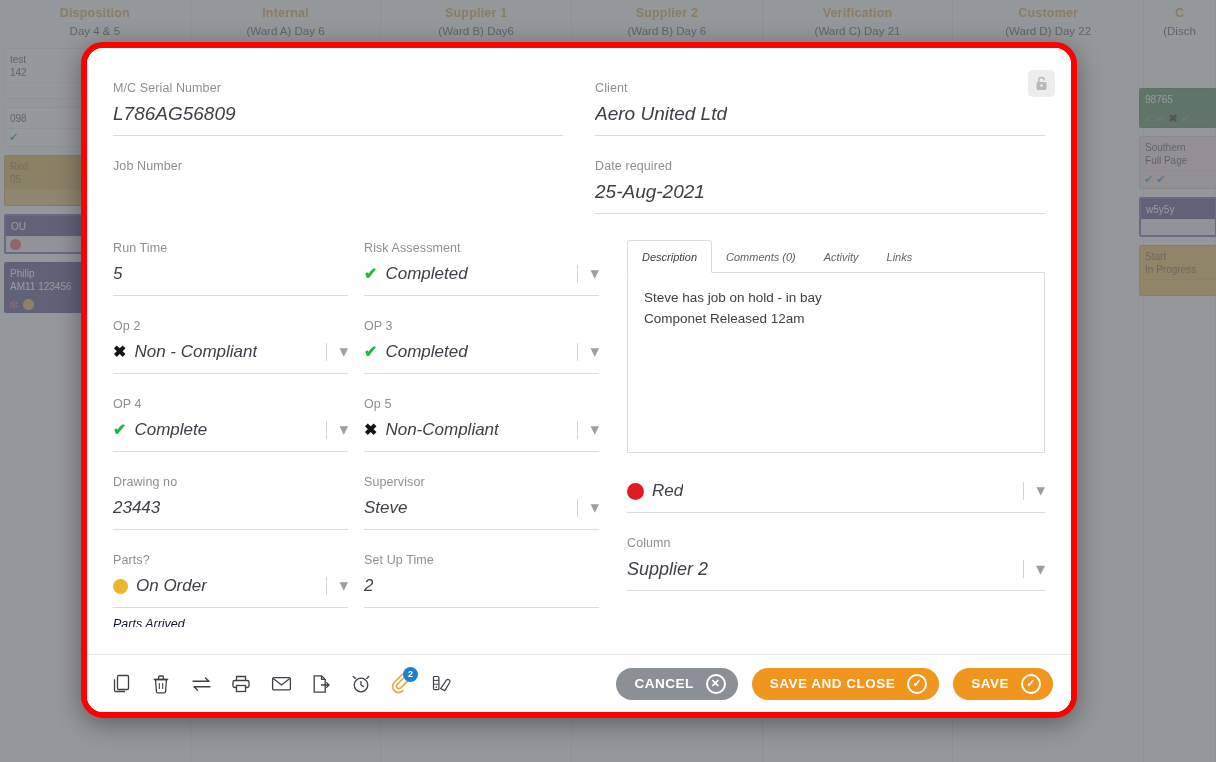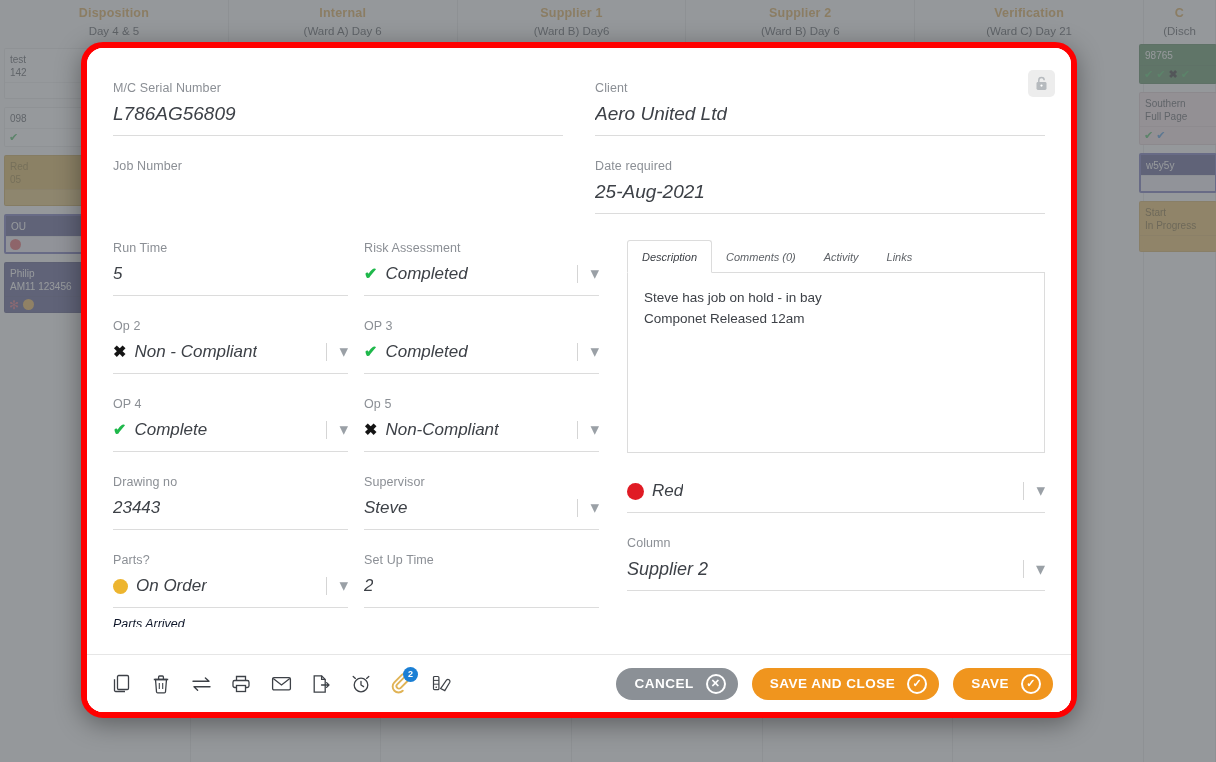--- a/index.html
+++ b/index.html
@@ -67,21 +67,21 @@
     overflow: hidden;
     border: 1px solid rgba(0,0,0,.10);
   }
   .bcard .bbody { padding: 4px 5px 3px 5px; }
   .bcard .bfoot {
     border-top: 1px solid rgba(0,0,0,.07);
     padding: 2px 4px; min-height: 16px;
     display: flex; gap: 3px; align-items: center;
   }
   .bcard.white { background: #ffffff; color: #3d4147; }
-  .bcard.green { background: #3f7d45; color: #ffffff; }
+  .bcard.green { background: #3f7d45; color: #ffffff; margin-top: 44px; }
   .bcard.green .bfoot { background:#3f7d45; }
   .bcard.pink  { background: #f4dde1; color: #3d4147; }
   .bcard.gold  { background: #d8a93a; color: #8a6a12; }
   .bcard.gold  .bfoot { background:#e2bb5a; }
   .bcard.amber { background: #e8b44a; color: #6d5110; }
   .bcard.navy  { background: #3f3f7d; color: #fff; }
   .bcard.navysel { background:#3f3f7d; color:#fff; border:2px solid #5b5bb0; }
 
   .tick  { color:#2fb24c; font-size: 11px; }
   .tickb { color:#2f86d8; font-size: 11px; }
@@ -243,20 +243,24 @@
         <div class="ct">Supplier 1</div>
         <div class="cs">(Ward B) Day6</div>
       </div>
       <div class="col-head">
         <div class="ct">Supplier 2</div>
         <div class="cs">(Ward B) Day 6</div>
       </div>
       <div class="col-head">
         <div class="ct">Verification</div>
         <div class="cs">(Ward C) Day 21</div>
+      </div>
+      <div class="col-head">
+        <div class="ct">Customer</div>
+        <div class="cs">(Ward D) Day 22</div>
       </div>
       <div class="col-head" style="flex:0 0 72px;">
         <div class="ct">C</div>
         <div class="cs">(Disch</div>
       </div>
     </div>
 
     <div id="col-body">
 
       <div class="col-lane">

